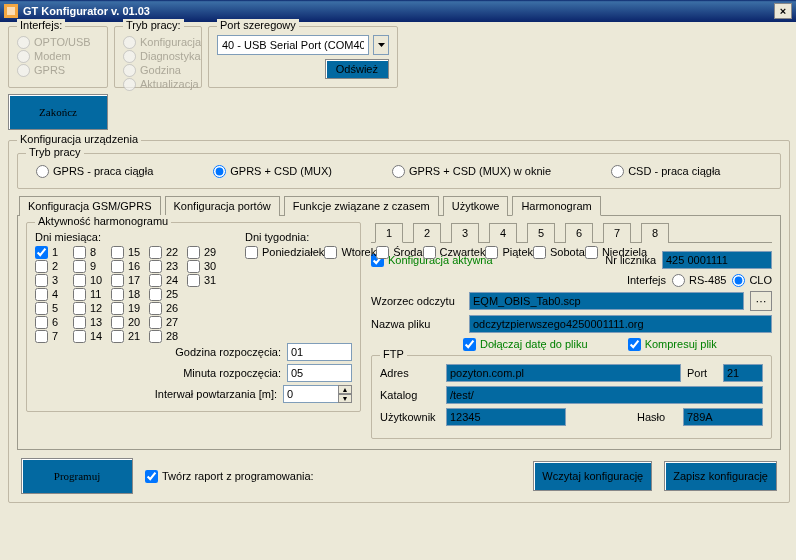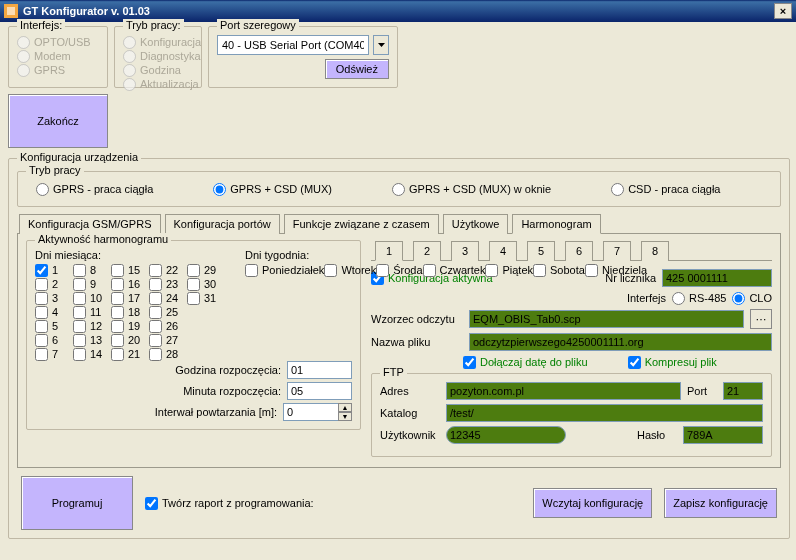--- a/index.html
+++ b/index.html
@@ -44,24 +44,24 @@
 .portctrl { display:flex; align-items:center; gap:4px; }
 input.combo {
   border:1px solid #7f9db9; background:#fff; height:20px; padding:1px 4px;
   font-family:inherit; font-size:11px; width:154px;
 }
 .combo-btn {
   width:16px; height:20px; border:1px solid #7f9db9; background:#ece9d8;
   display:flex; align-items:center; justify-content:center; cursor:pointer;
 }
 .btn {
-  border:1px solid #888; background:#c4b5fd; padding:3px 10px;
+  border:1px solid #888; background:#0369a1; padding:3px 10px;
   font-family:inherit; font-size:11px; cursor:pointer; box-shadow:1px 1px 0 #fff inset;
 }
-.btn.thick { padding:20px 22px; font-size:11px; }
+.btn.thick { padding:11px 22px; font-size:11px;font-family:Liberation Serif, serif; }
 .row-odtoz { display:flex; justify-content:flex-end; margin-top:4px; }
 .maincfg { margin-top:4px; }
 .tryb-row { display:flex; gap:60px; padding:2px 10px; }
 .tryb-row .radio { font-size:11px; }
 .tabs-strip { display:flex; gap:4px; margin-top:6px; border-bottom:1px solid #9c9a8c; padding:0 2px; }
 .tab {
   border:1px solid #9c9a8c; border-bottom:none; padding:3px 8px;
   background:#ece9d8; font-size:11px; cursor:pointer; position:relative; top:1px;
 }
 .tab.active { background:#ece9d8; border-bottom:1px solid #ece9d8; top:1px; z-index:2; }
@@ -78,21 +78,21 @@
 .timer-rows { margin-top:0; display:flex; flex-direction:column; gap:3px; }
 .timer-rows .r { display:flex; align-items:center; gap:6px; justify-content:flex-end; }
 .timer-rows .r label { font-size:11px; }
 .timer-rows input { width:65px; border:1px solid #7f9db9; height:18px; padding:1px 3px; font-family:inherit; font-size:11px; background:#fff; text-align:left; }
 .spin { display:flex; align-items:center; }
 .spin input { width:55px; border-right:none; }
 .spin .spinbtns { display:flex; flex-direction:column; }
 .spin .spinbtns div { width:14px; height:9px; border:1px solid #888; font-size:7px; line-height:7px; text-align:center; background:#ece9d8; cursor:pointer; }
 .formrow { display:flex; align-items:center; gap:6px; margin-bottom:4px; }
 .formrow .lbl { text-align:left; flex-shrink:0; }
-.formrow input[type=text] { border:1px solid #7f9db9; height:18px; padding:1px 3px; font-family:inherit; font-size:11px; background:#4d7c0f; }
+.formrow input[type=text] { border:1px solid #7f9db9; height:18px; padding:1px 3px; font-family:inherit; font-size:11px; background:#0369a1; }
 .iconbtn { width:22px; height:20px; border:1px solid #888; background:#ece9d8; display:flex; align-items:center; justify-content:center; cursor:pointer; }
 .bottombar { display:flex; align-items:center; gap:12px; margin-top:8px; padding:0 4px; }
 .bottombar .spacer { flex:1; }
 svg { display:block; }
 </style>
 </head>
 <body>
 
 <div class="titlebar">
   <span class="appicon">
@@ -456,21 +456,21 @@
             <input type="text" style="flex: 1 1 0%;" value="pozyton.com.pl">
             <span class="lbl" style="width:30px">Port</span>
             <input type="text" style="width: 40px;" value="21">
           </div>
           <div class="formrow">
             <span class="lbl" style="width:60px">Katalog</span>
             <input type="text" style="flex: 1 1 0%;" value="/test/">
           </div>
           <div class="formrow">
             <span class="lbl" style="width:60px">Użytkownik</span>
-            <input type="text" style="width: 120px; border-radius: 9px;" value="12345">
+            <input type="text" style="width: 120px;" value="12345">
             <span style="flex:1"></span>
             <span class="lbl" style="width:40px">Hasło</span>
             <input type="text" style="width: 80px;" value="789A">
           </div>
         </div>
       </div>
     </div>
 
     <div class="bottombar">
       <button class="btn thick" style="width:112px">Programuj</button>

